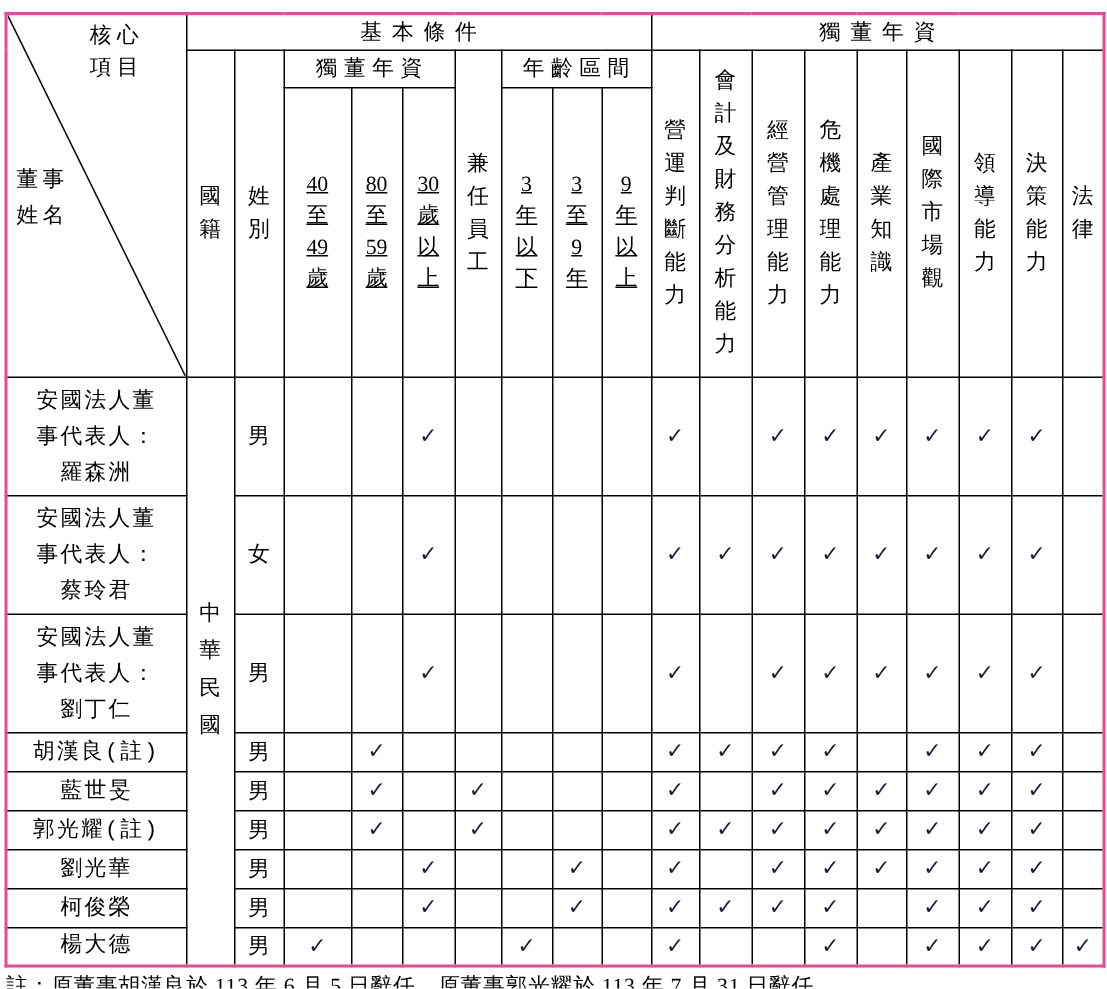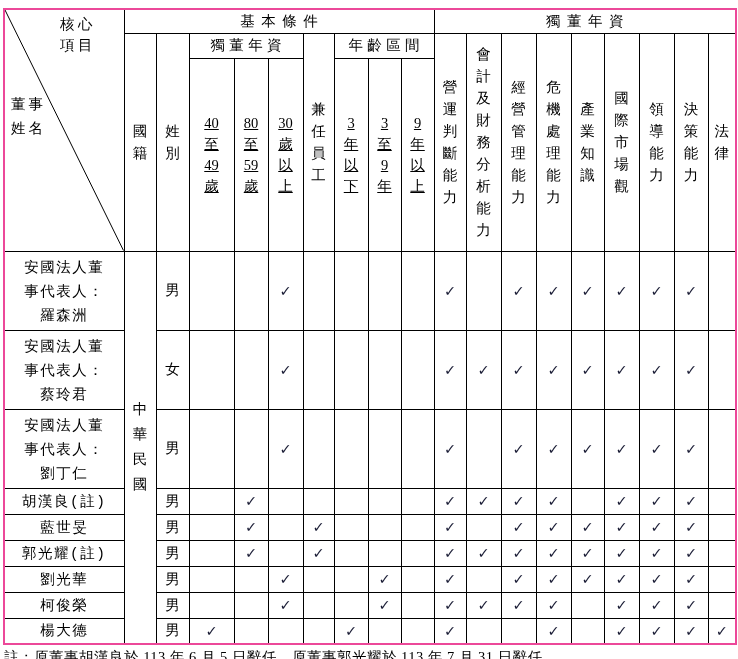--- a/index.html
+++ b/index.html
@@ -41,21 +41,21 @@
   .agecell { line-height: 21px; text-decoration: underline; }
   
   .corner { position: relative; padding: 0; }
   .corner svg { position: absolute; left: 0; top: 0; width: 100%; height: 100%; display: block; }
   .corner .lab-top {
     position: absolute; top: 4px; left: 38px;
     width: 70px; text-align: center;
     white-space: pre-line; line-height: 21px; letter-spacing: 0.25em;
   }
   .corner .lab-bottom {
-    position: absolute; top: 82px; left: 6px;
+    position: absolute; top: 98px; left: 6px;
     width: 62px; text-align: left;
     white-space: pre-line; line-height: 24px; letter-spacing: 0.2em;
   }
   
   tr.r-big { height: 79px; }
   tr.r-sm  { height: 26px; }
   td.name {
     text-align: left;
     padding: 3px 1px 2px 4px;
     white-space: pre-line;

